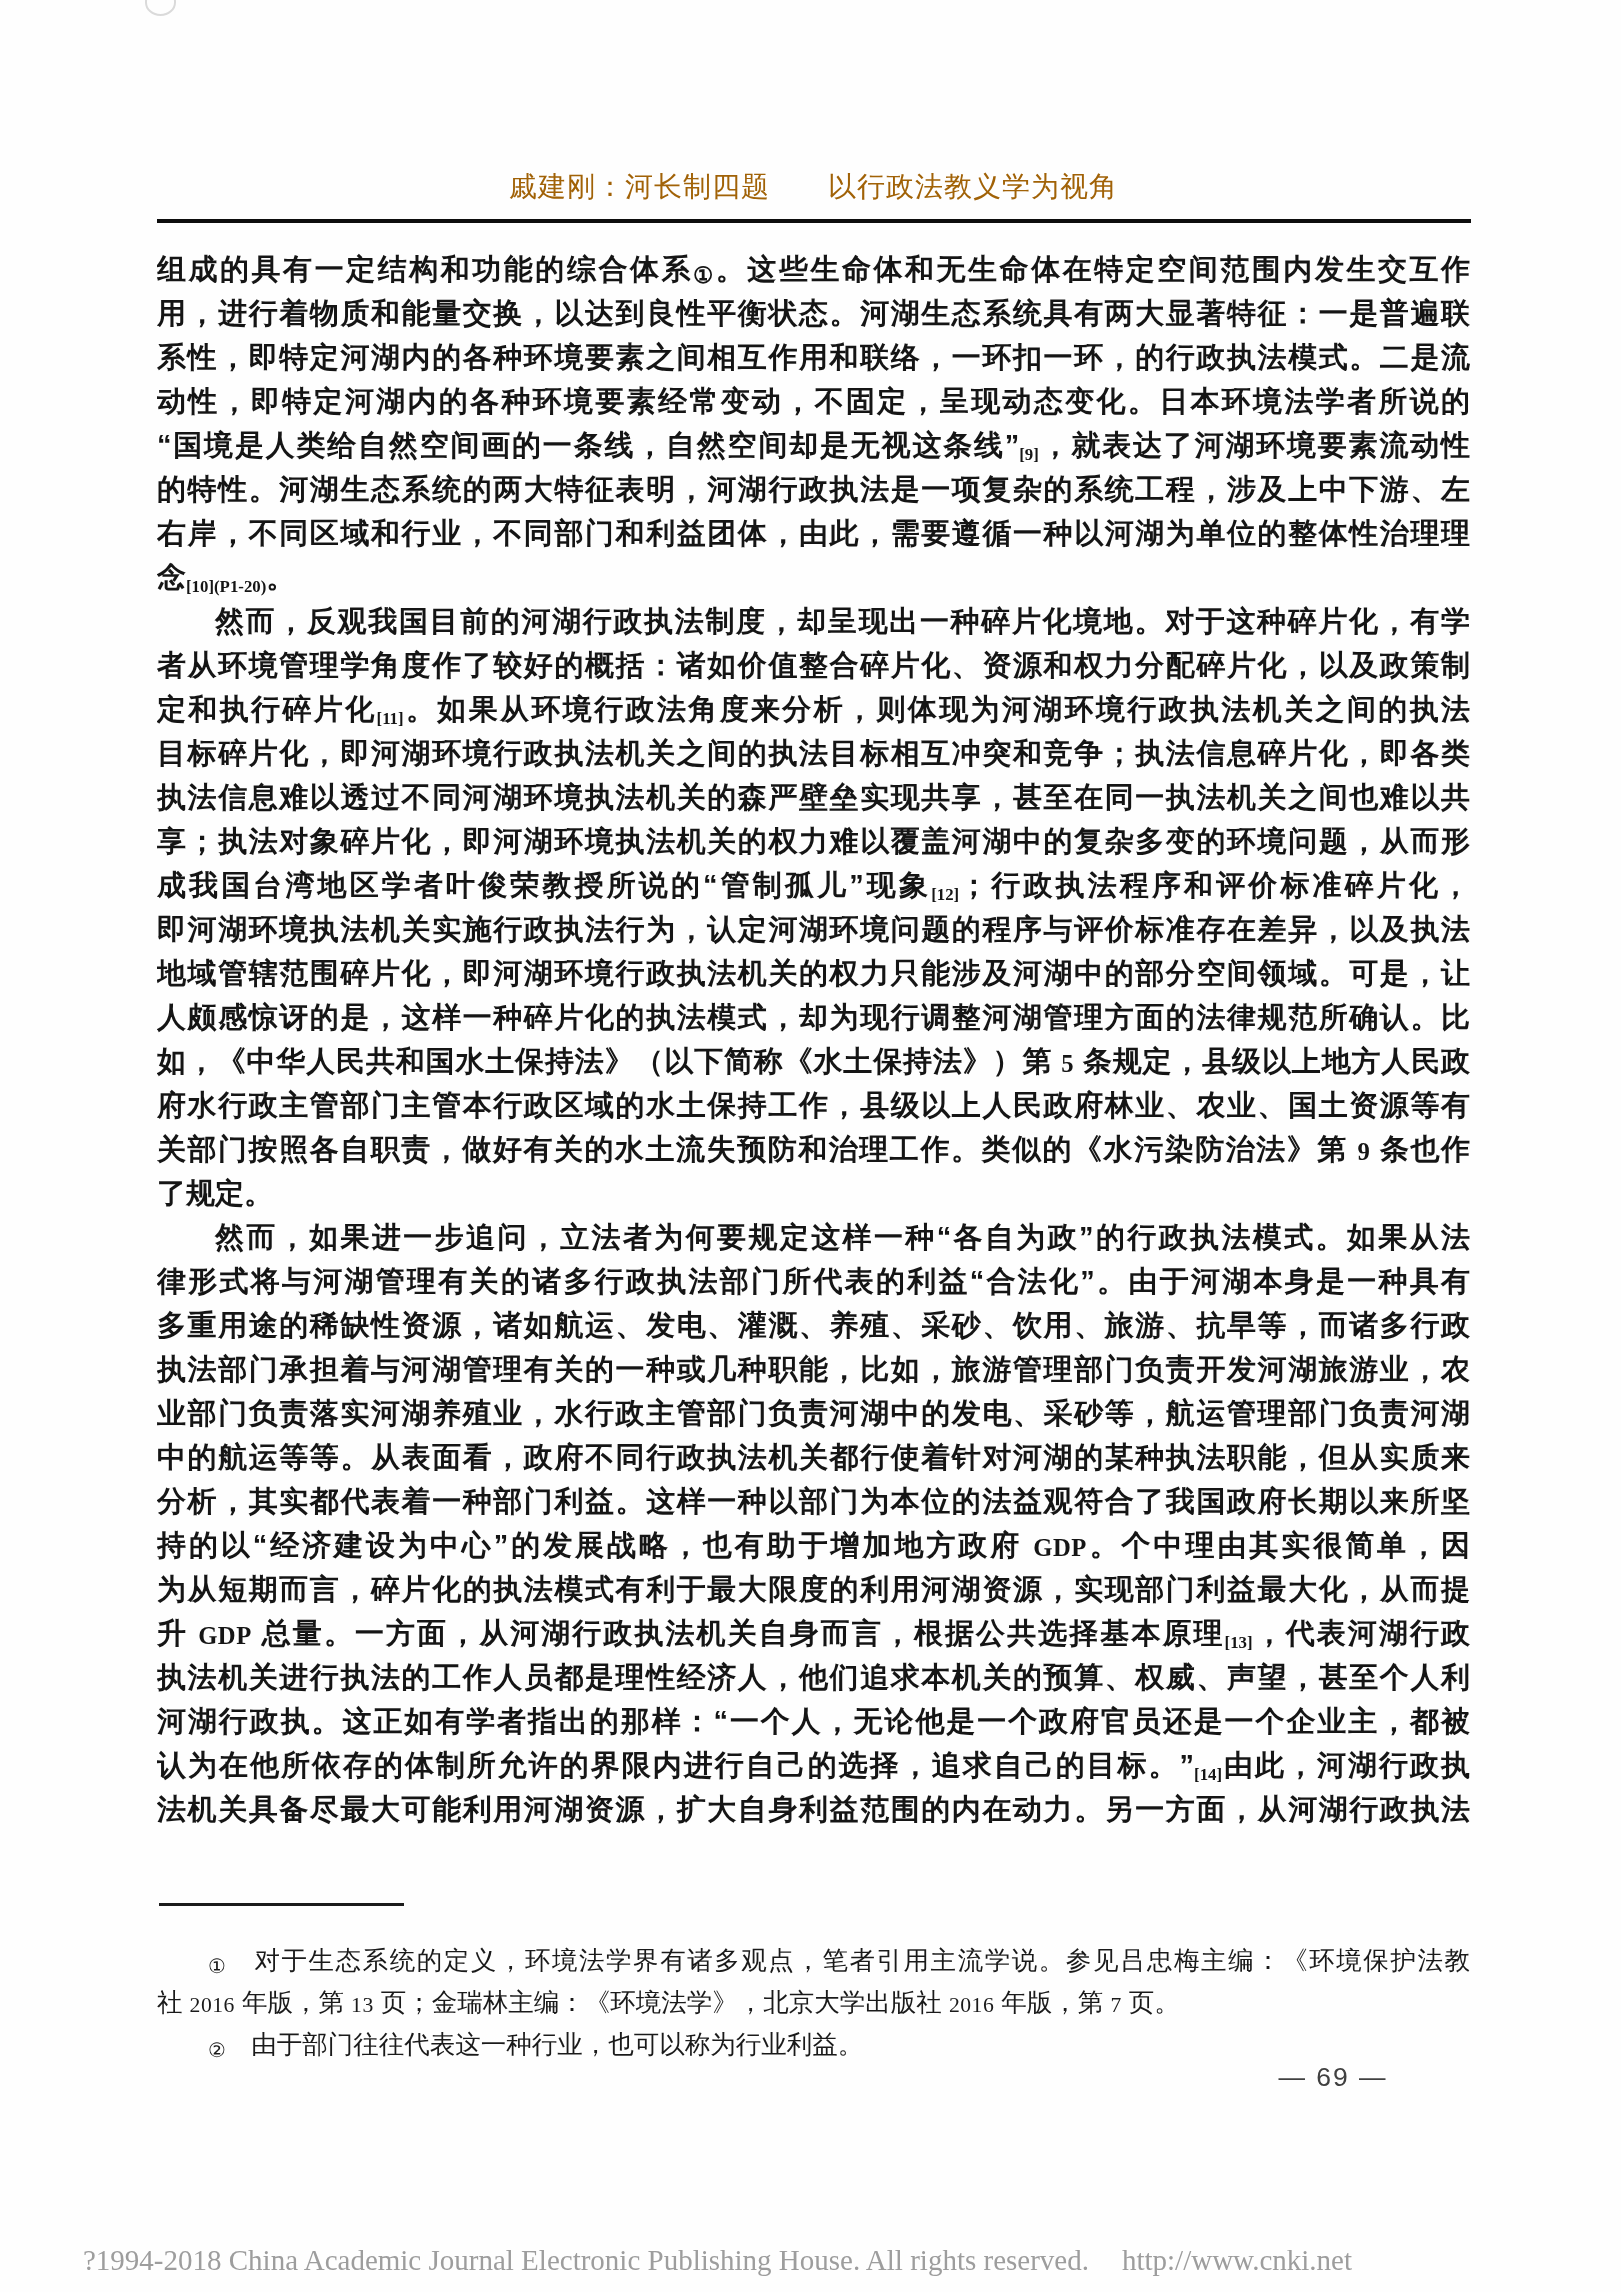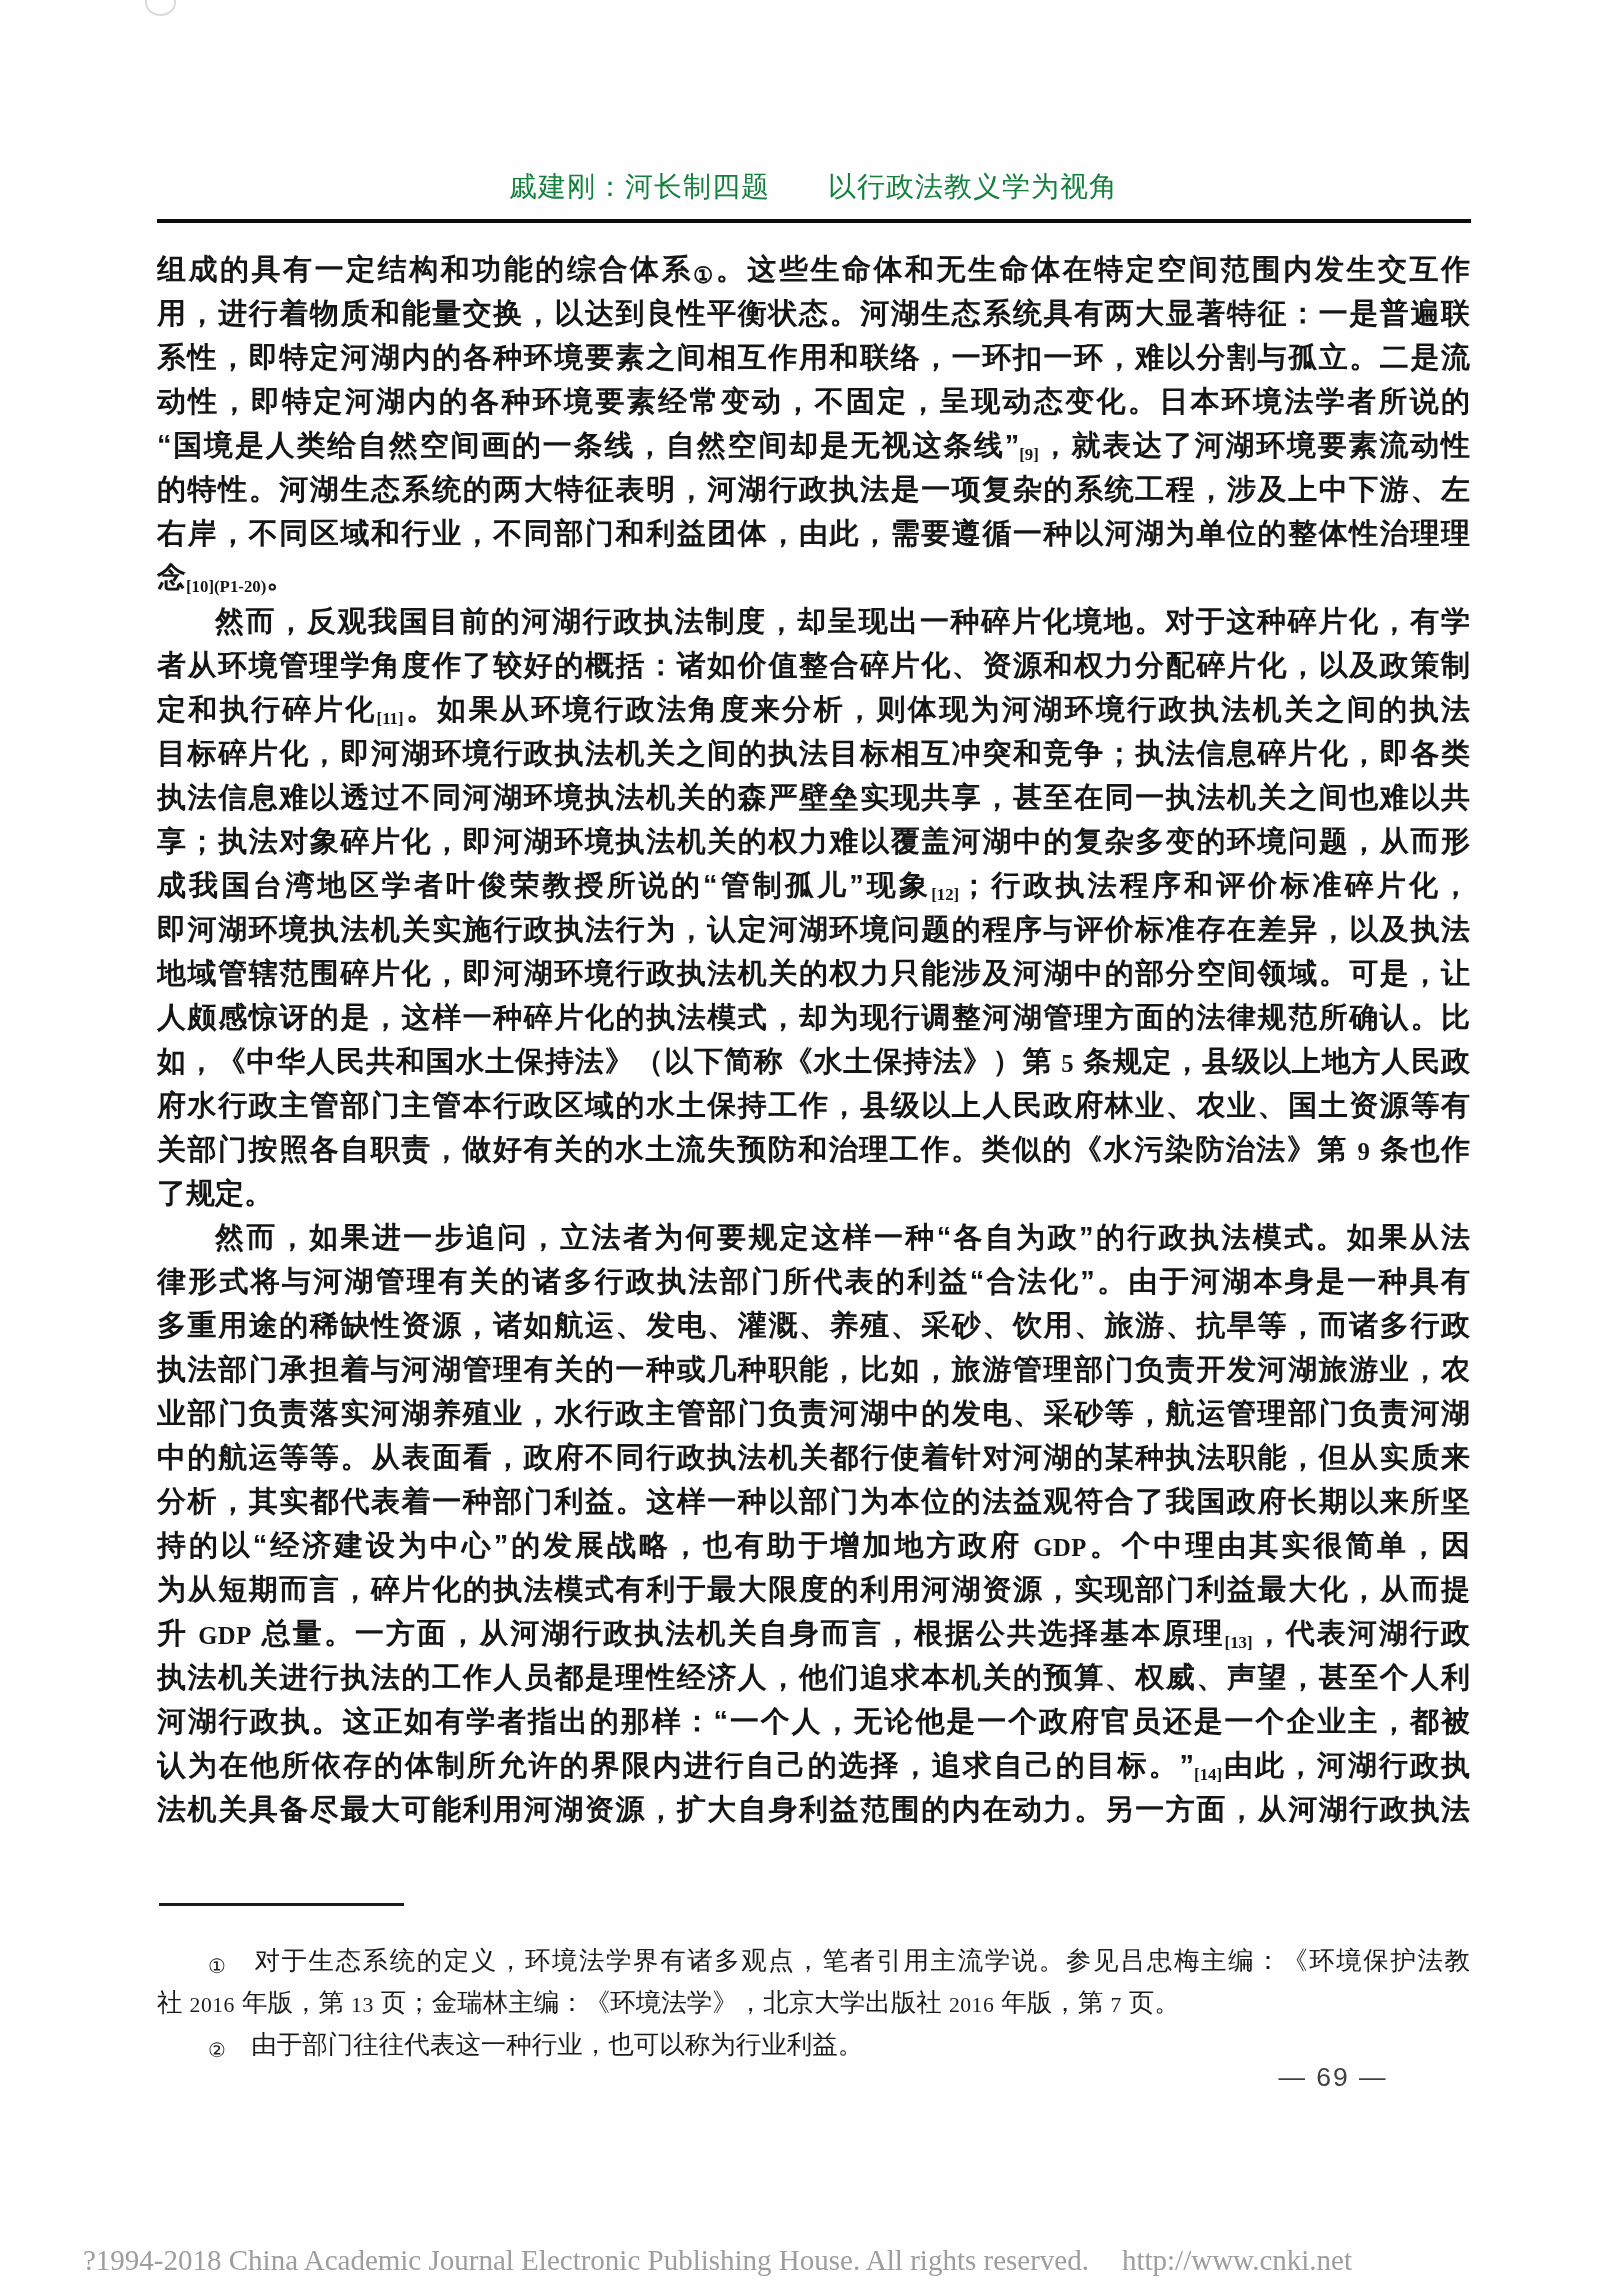--- a/index.html
+++ b/index.html
@@ -25,21 +25,21 @@
   }
   .running-title {
     position: absolute;
     left: 157px;
     top: 167px;
     width: 1313px;
     text-align: center;
     font-size: 28px;
     line-height: 39px;
     letter-spacing: 1px;
-    color: #15803d;
+    color: #a16207;
     white-space: pre;
   }
   .header-rule {
     position: absolute;
     left: 157px;
     top: 219px;
     width: 1314px;
     height: 3.9px;
     background: #0d0d0d;
   }
@@ -124,21 +124,21 @@
   <div class="corner-mark"></div>
 
   <div class="running-title">戚建刚：河长制四题　　以行政法教义学为视角</div>
 
   <div class="header-rule"></div>
 
   <div class="body-text" id="body-text">
       <div class="para">
         <div class="line">组成的具有一定结构和功能的综合体系<span class="circ">①</span>。这些生命体和无生命体在特定空间范围内发生交互作</div>
         <div class="line">用，进行着物质和能量交换，以达到良性平衡状态。河湖生态系统具有两大显著特征：一是普遍联</div>
-        <div class="line">系性，即特定河湖内的各种环境要素之间相互作用和联络，一环扣一环，难以分割与孤立。二是流</div>
+        <div class="line">系性，即特定河湖内的各种环境要素之间相互作用和联络，一环扣一环，的行政执法模式。二是流</div>
         <div class="line">动性，即特定河湖内的各种环境要素经常变动，不固定，呈现动态变化。日本环境法学者所说的</div>
         <div class="line">“国境是人类给自然空间画的一条线，自然空间却是无视这条线”<span class="ref">[9]</span>，就表达了河湖环境要素流动性</div>
         <div class="line">的特性。河湖生态系统的两大特征表明，河湖行政执法是一项复杂的系统工程，涉及上中下游、左</div>
         <div class="line">右岸，不同区域和行业，不同部门和利益团体，由此，需要遵循一种以河湖为单位的整体性治理理</div>
         <div class="line short">念<span class="ref">[10](P1-20)</span>。</div>
       </div>
       <div class="para">
         <div class="line indent">然而，反观我国目前的河湖行政执法制度，却呈现出一种碎片化境地。对于这种碎片化，有学</div>
         <div class="line">者从环境管理学角度作了较好的概括：诸如价值整合碎片化、资源和权力分配碎片化，以及政策制</div>
         <div class="line">定和执行碎片化<span class="ref">[11]</span>。如果从环境行政法角度来分析，则体现为河湖环境行政执法机关之间的执法</div>

